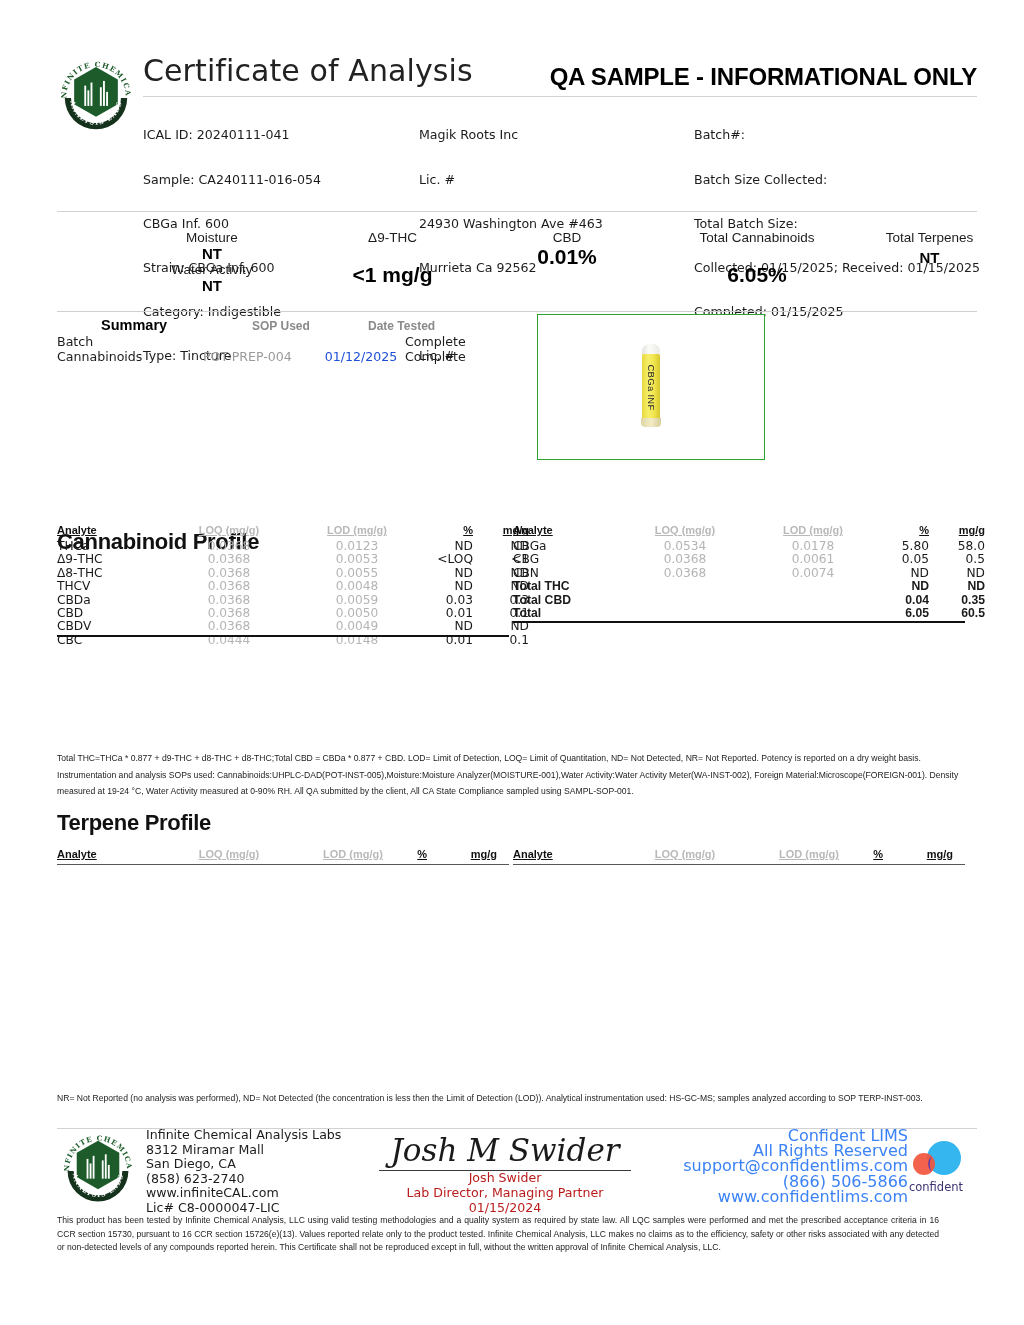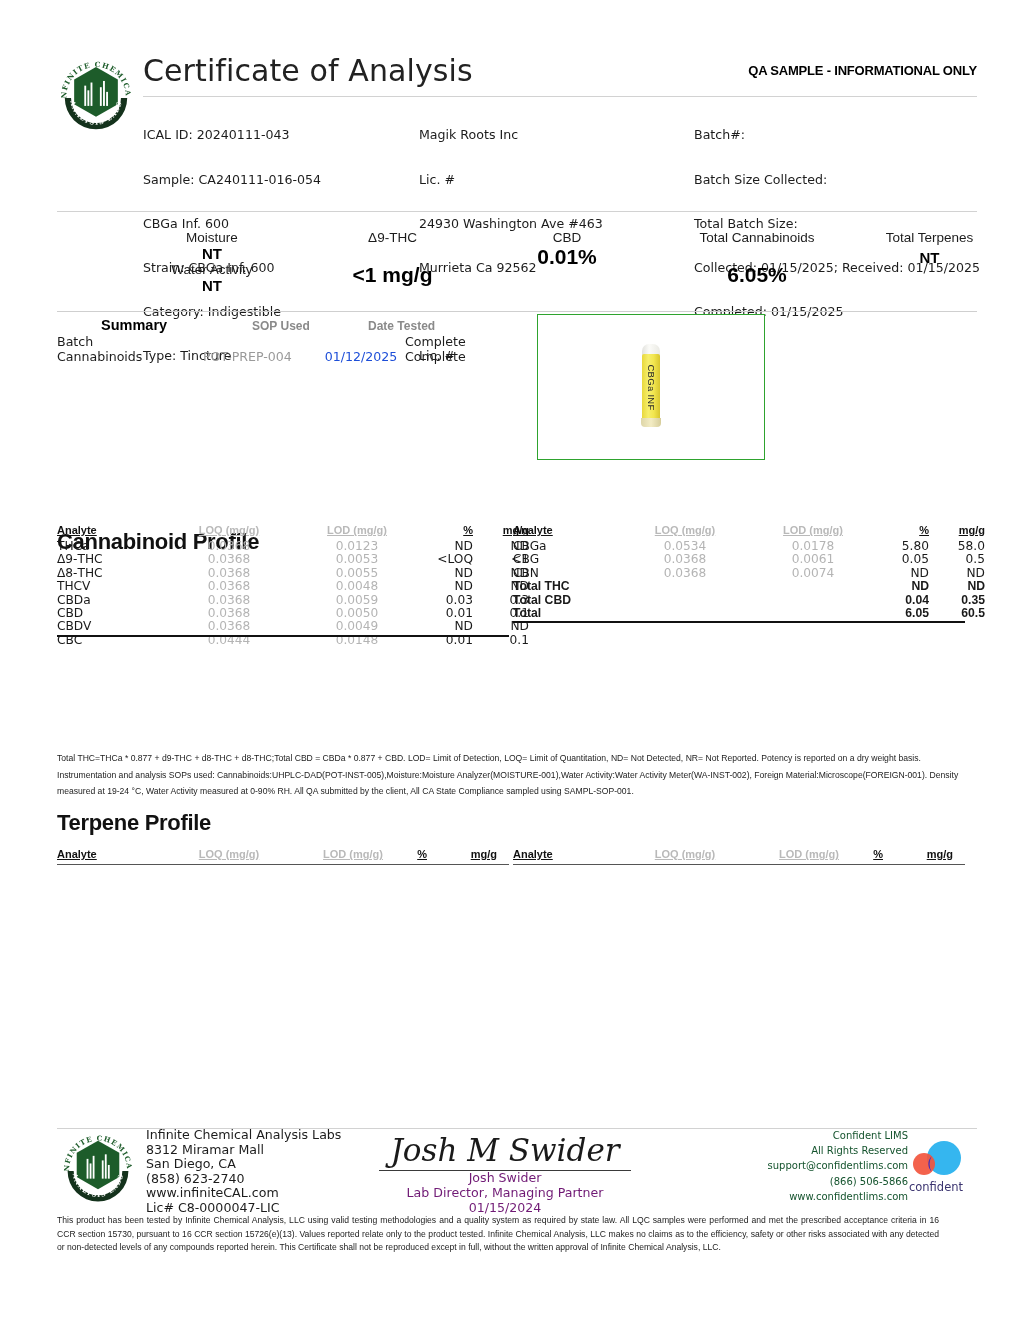--- a/index.html
+++ b/index.html
@@ -17,21 +17,21 @@
   
   .hdr-top { position:absolute; left:57px; top:55px; width:920px; height:50px; }
   .logo-box { position:absolute; left:0px; top:0px; width:78px; height:80px; }
   .doc-title {
     position:absolute; left:86px; top:-2px;
     font-size:30px; font-weight:400; color:#222; letter-spacing:0.1px;
     font-family:"DejaVu Sans", sans-serif;
   }
   .qa-banner {
     position:absolute; right:0px; top:8px;
-    font-size:13px; font-weight:bold; color:#000;
+    font-size:24px; font-weight:bold; color:#000;
     font-family:"Liberation Sans", sans-serif;
     letter-spacing:-0.2px;
   }
   .hdr-rule { position:absolute; left:143px; top:96px; width:834px; height:1px; background:#d2d2d2; }
   .hdr-rule2 { position:absolute; left:57px; top:211px; width:920px; height:1px; background:#d2d2d2; }
 
   .hdr-col { position:absolute; font-size:12.6px; line-height:14.7px; color:#1c1c1c; white-space:pre; }
   .hdr-col.c1 { left:143px; top:99px; }
   .hdr-col.c2 { left:419px; top:99px; }
   .hdr-col.c3 { left:694px; top:99px; }
@@ -130,24 +130,24 @@
   
   .foot-rule { position:absolute; left:57px; top:1128px; width:920px; height:1px; background:#d2d2d2; }
   .foot-logo { position:absolute; left:60px; top:1130px; width:76px; height:76px; }
   .foot-lab {
     position:absolute; left:146px; top:1128px;
     font-size:12.6px; line-height:14.6px; color:#1c1c1c;
   }
   .sig-block { position:absolute; left:370px; top:1128px; width:270px; text-align:center; }
   .sig-img { height:42px; position:relative; }
   .sig-rule { width:252px; height:1.4px; background:#3a3a3a; margin:0 auto; }
-  .sig-line { font-size:12.6px; line-height:14.6px; color:#701a75; }
+  .sig-line { font-size:12.6px; line-height:14.6px; color:#b91c1c; }
   .lims-block {
     position:absolute; left:660px; top:1128px; width:248px;
-    text-align:right; font-size:10px; line-height:15.2px; color:#14532d;
+    text-align:right; font-size:16px; line-height:15.2px; color:#3b82f6;
   }
   .conf-logo { position:absolute; left:905px; top:1138px; width:62px; height:62px; }
   .legal {
     position:absolute; left:57px; top:1214px; width:882px;
     font-size:8.6px; line-height:13.6px; color:#1c1c1c;
     font-family:"Liberation Sans", sans-serif; text-align:justify;
   }
 </style>
 </head>
 <body>
@@ -178,21 +178,21 @@
           <textPath href="#arcBot" startOffset="50%" text-anchor="middle" letter-spacing="1.6">ANALYSIS LABS</textPath>
         </text>
       </svg>
     </div>
     <div class="doc-title">Certificate of Analysis</div>
     <div class="qa-banner">QA SAMPLE - INFORMATIONAL ONLY</div>
   </div>
   <div class="hdr-rule"></div>
 
   <div class="hdr-col c1">
-    <div>ICAL ID: 20240111-043</div>
+    <div>ICAL ID: 20240111-041</div>
     <div>Sample: CA240111-016-054</div>
     <div>CBGa Inf. 600</div>
     <div>Strain: CBGa Inf. 600</div>
     <div>Category: Indigestible</div>
     <div>Type: Tincture</div>
   </div>
 
   <div class="hdr-col c2">
     <div>Magik Roots Inc</div>
     <div>Lic. #</div>
@@ -404,20 +404,21 @@
     <div class="thead">
       <span class="th c-analyte">Analyte</span>
       <span class="th c-loq">LOQ (mg/g)</span>
       <span class="th c-lod" style="left:250px;width:92px;">LOD (mg/g)</span>
       <span class="th c-pct" style="left:330px;width:40px;">%</span>
       <span class="th c-mgg" style="left:390px;width:50px;">mg/g</span>
     </div>
   </div>
   <div class="botrule2" style="left:513px; top:864px; width:452px;"></div>
 
+  <div class="disclaimer-sm" style="left:57px; top:1091px; width:920px;">NR= Not Reported (no analysis was performed), ND= Not Detected (the concentration is less then the Limit of Detection (LOD)). Analytical instrumentation used: HS-GC-MS; samples analyzed according to SOP TERP-INST-003.</div>
 
   <div class="foot-rule"></div>
 
   <div class="foot-logo">
     <svg viewBox="0 0 100 100" width="76" height="76">
       <circle cx="50" cy="50" r="47" fill="#ffffff"></circle>
       <path d="M50 14 L78 30 L78 62 L50 78 L22 62 L22 30 Z" fill="#1d5c2a"></path>
       <g fill="#ffffff">
         <rect x="35" y="38" width="2.4" height="26"></rect>
         <rect x="39" y="44" width="2.4" height="20"></rect>

